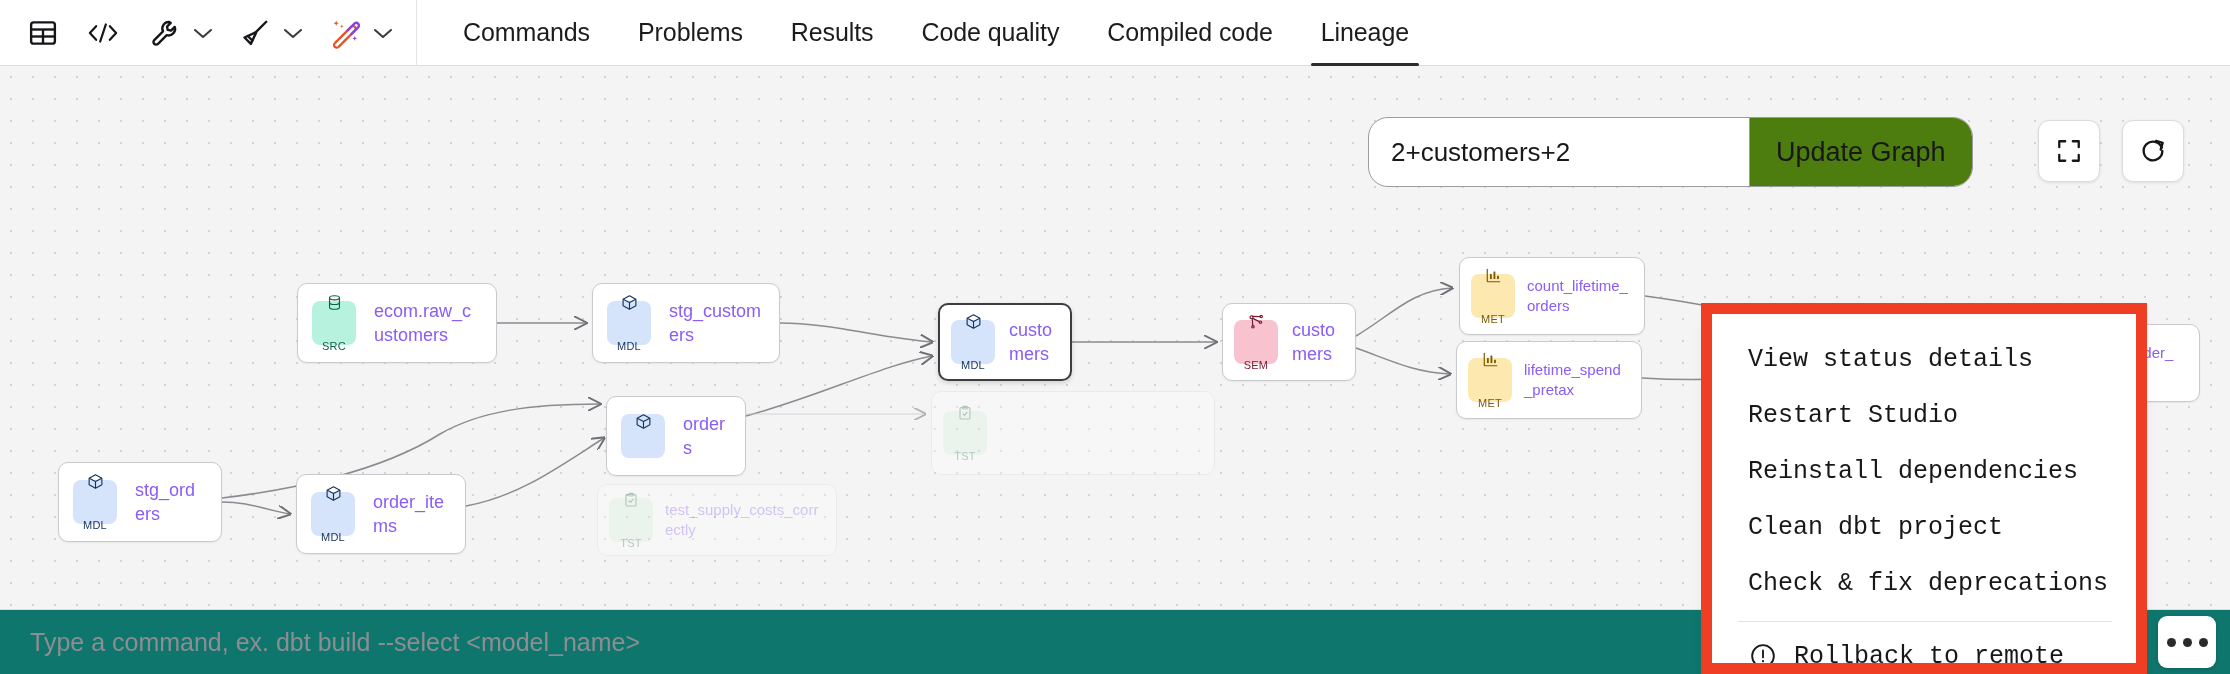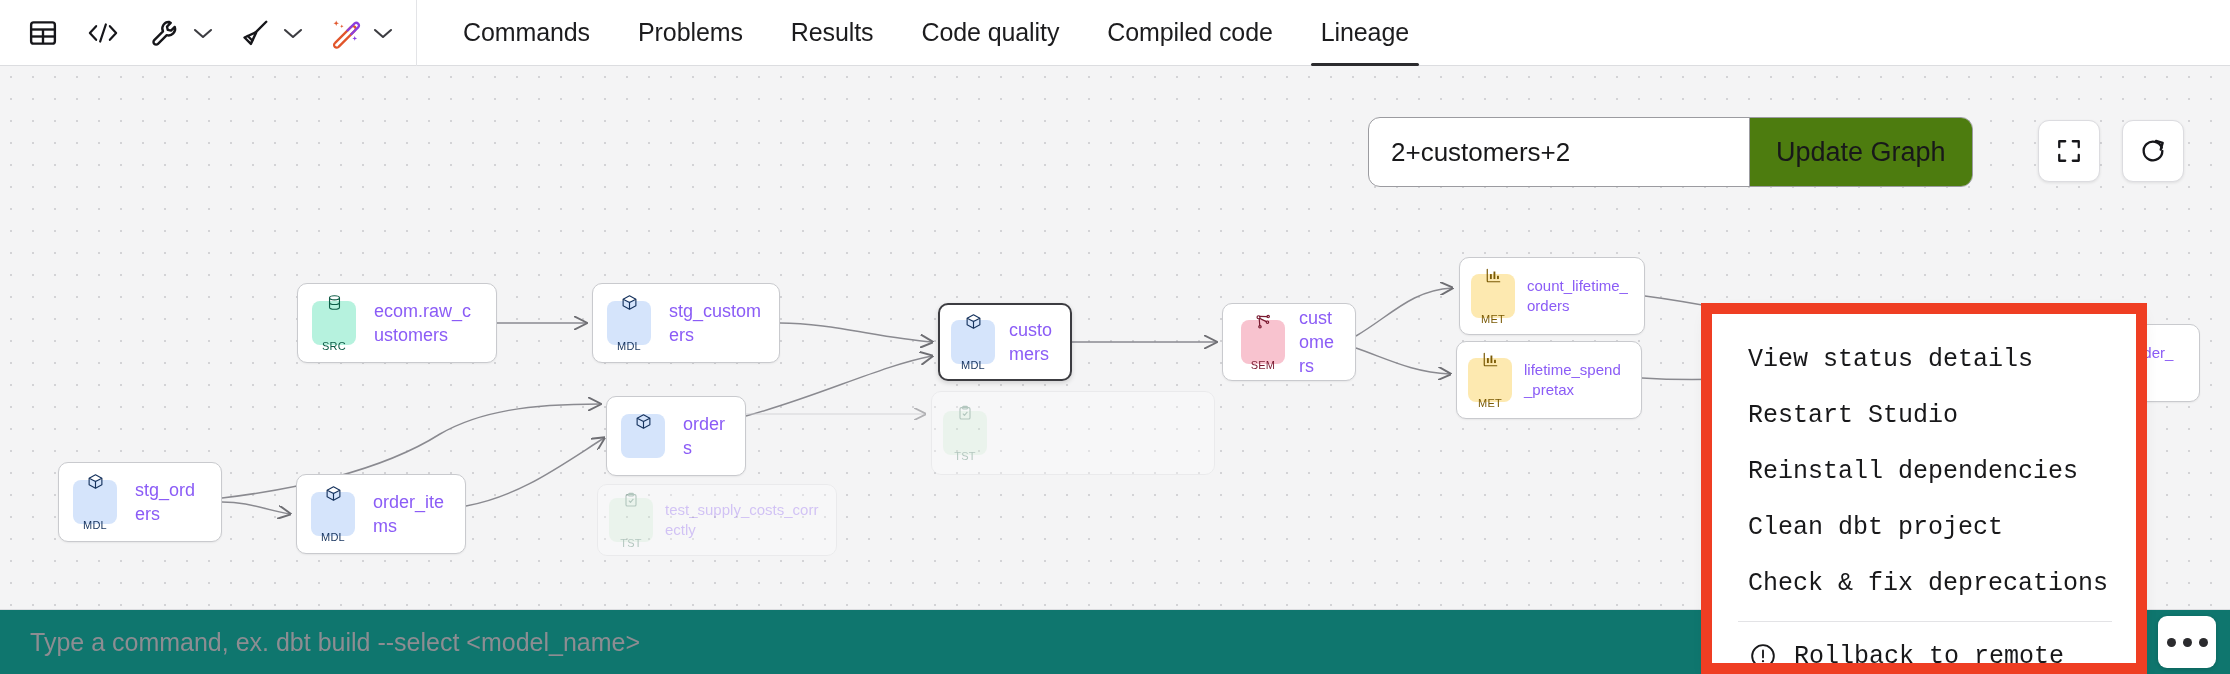--- a/index.html
+++ b/index.html
@@ -78,21 +78,21 @@
   .badge-mdl { background:#d5e4fb; color:#16335e; }
   .badge-sem { background:#f8c3cf; color:#7a1a31; }
   .badge-met { background:#fde9b0; color:#7a5a05; }
   .badge-svo { background:#f0e7d8; color:#6b5b3c; }
   .badge-tst { background:#d8f3dc; color:#2d6a4f; }
 
   
   .graph-control {
     position:absolute; top:117px; left:1368px;
     display:flex; background:#fff; border:1.5px solid #9b9ba0;
-    border-radius:12px; height:70px; overflow:hidden; z-index:6;
+    border-radius:20px; height:70px; overflow:hidden; z-index:6;
   }
   .graph-input {
     width:380px; height:100%; border:none; outline:none; background:transparent;
     font-size:26px; color:#18181a; padding:0 22px;
     font-family:"Liberation Sans", sans-serif;
   }
   .update-graph-btn {
     display:flex; align-items:center; justify-content:center;
     padding:0 26px; font-size:27px; color:#18181a; cursor:pointer;
     border-left:1.5px solid #9b9ba0; background:#4d7c0f; white-space:nowrap;
@@ -344,21 +344,21 @@
               <path d="M12 2.6 21 7.3v9.4L12 21.4 3 16.7V7.3z"></path>
               <path d="M3 7.3 12 12l9-4.7M12 12v9.4"></path>
             </svg>
         </span>
         <span class="bl">MDL</span>
       </div>
       <div class="node-label" style="margin-left:14px;">customers</div>
     </div>
 
     <div class="node" style="left:1222px; top:237px; width:134px; height:78px;">
-      <div class="badge badge-sem" style="margin-left:18px;">
+      <div class="badge badge-sem" style="margin-left:11px;">
         <span class="gl">
           <svg width="17" height="17" viewBox="0 0 24 24" fill="none" stroke="#7a1a31" stroke-width="1.7" stroke-linecap="round">
               <circle cx="5" cy="6" r="2.1"></circle>
               <circle cx="18.6" cy="5" r="1.7"></circle>
               <circle cx="17.6" cy="13" r="1.7"></circle>
               <circle cx="7" cy="19.5" r="1.7"></circle>
               <path d="M6.6 7.6 16 12.2M6.6 4.9 17 5.2M6 8.2l.7 9.5"></path>
             </svg>
         </span>
         <span class="bl">SEM</span>

